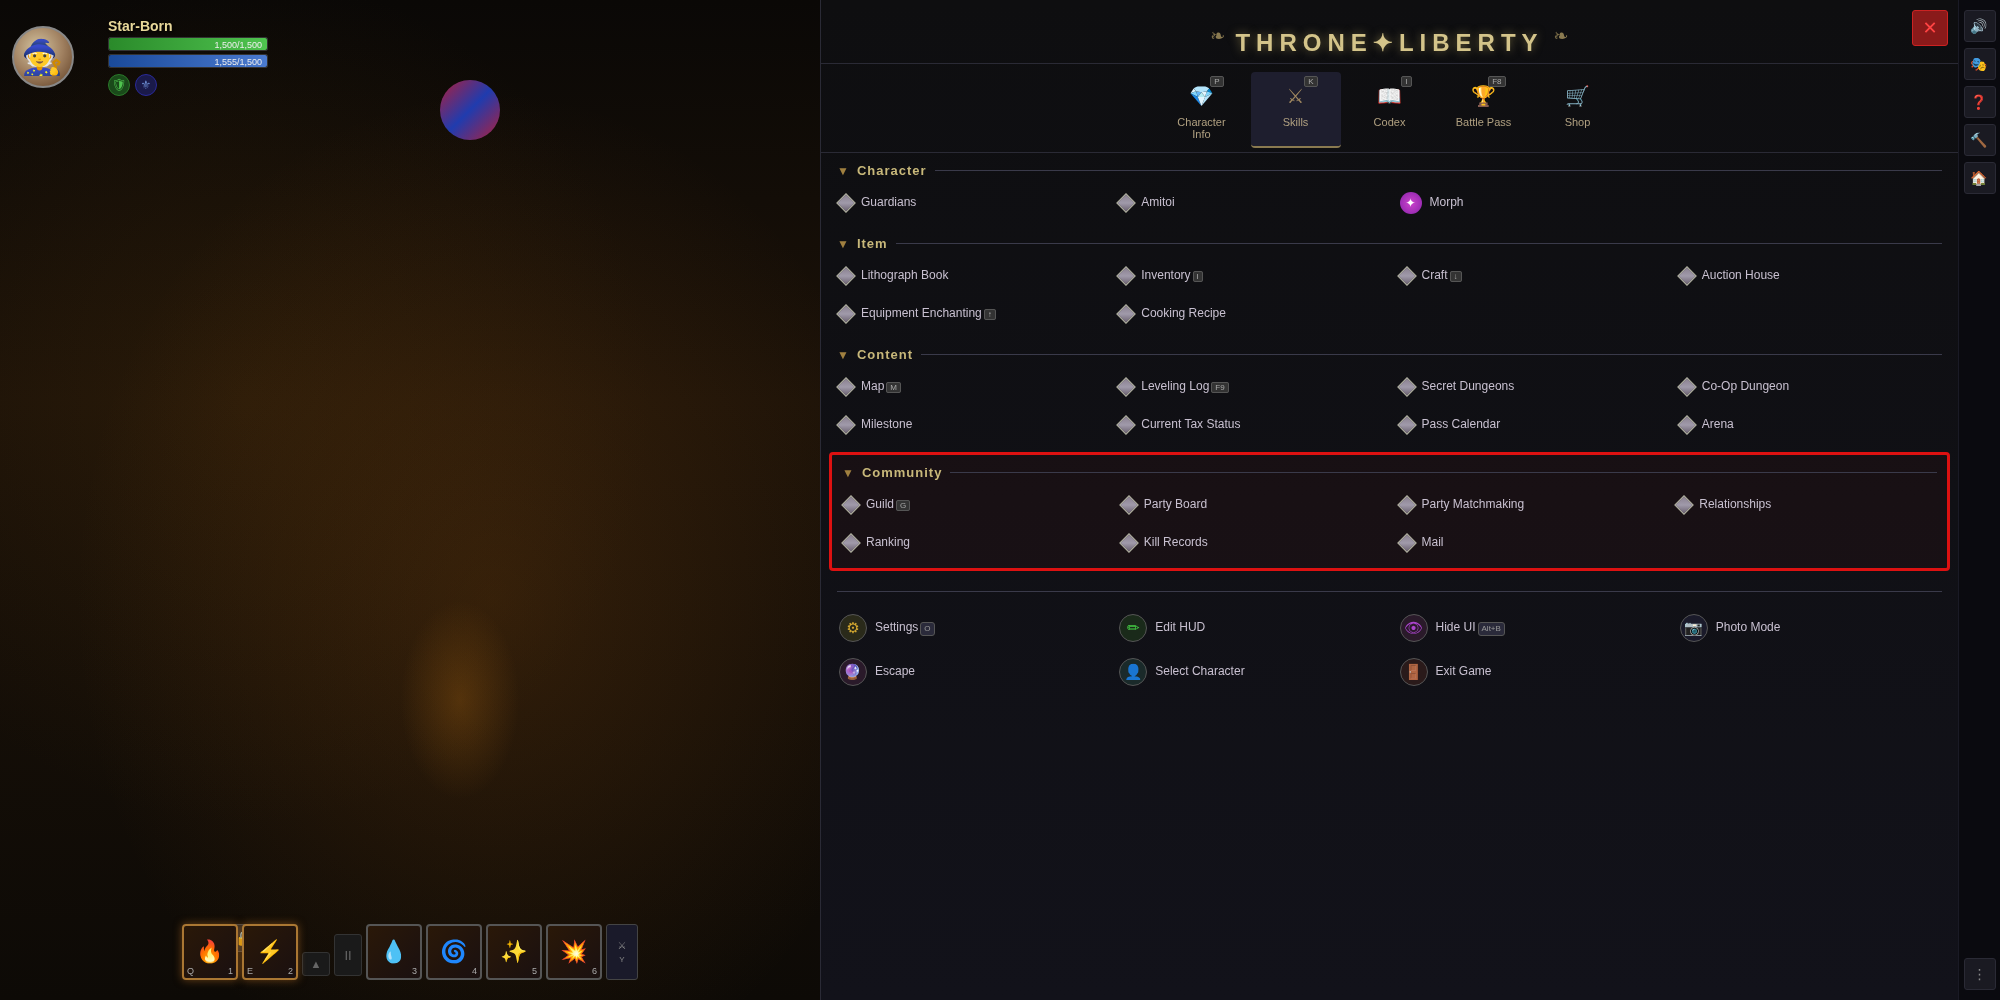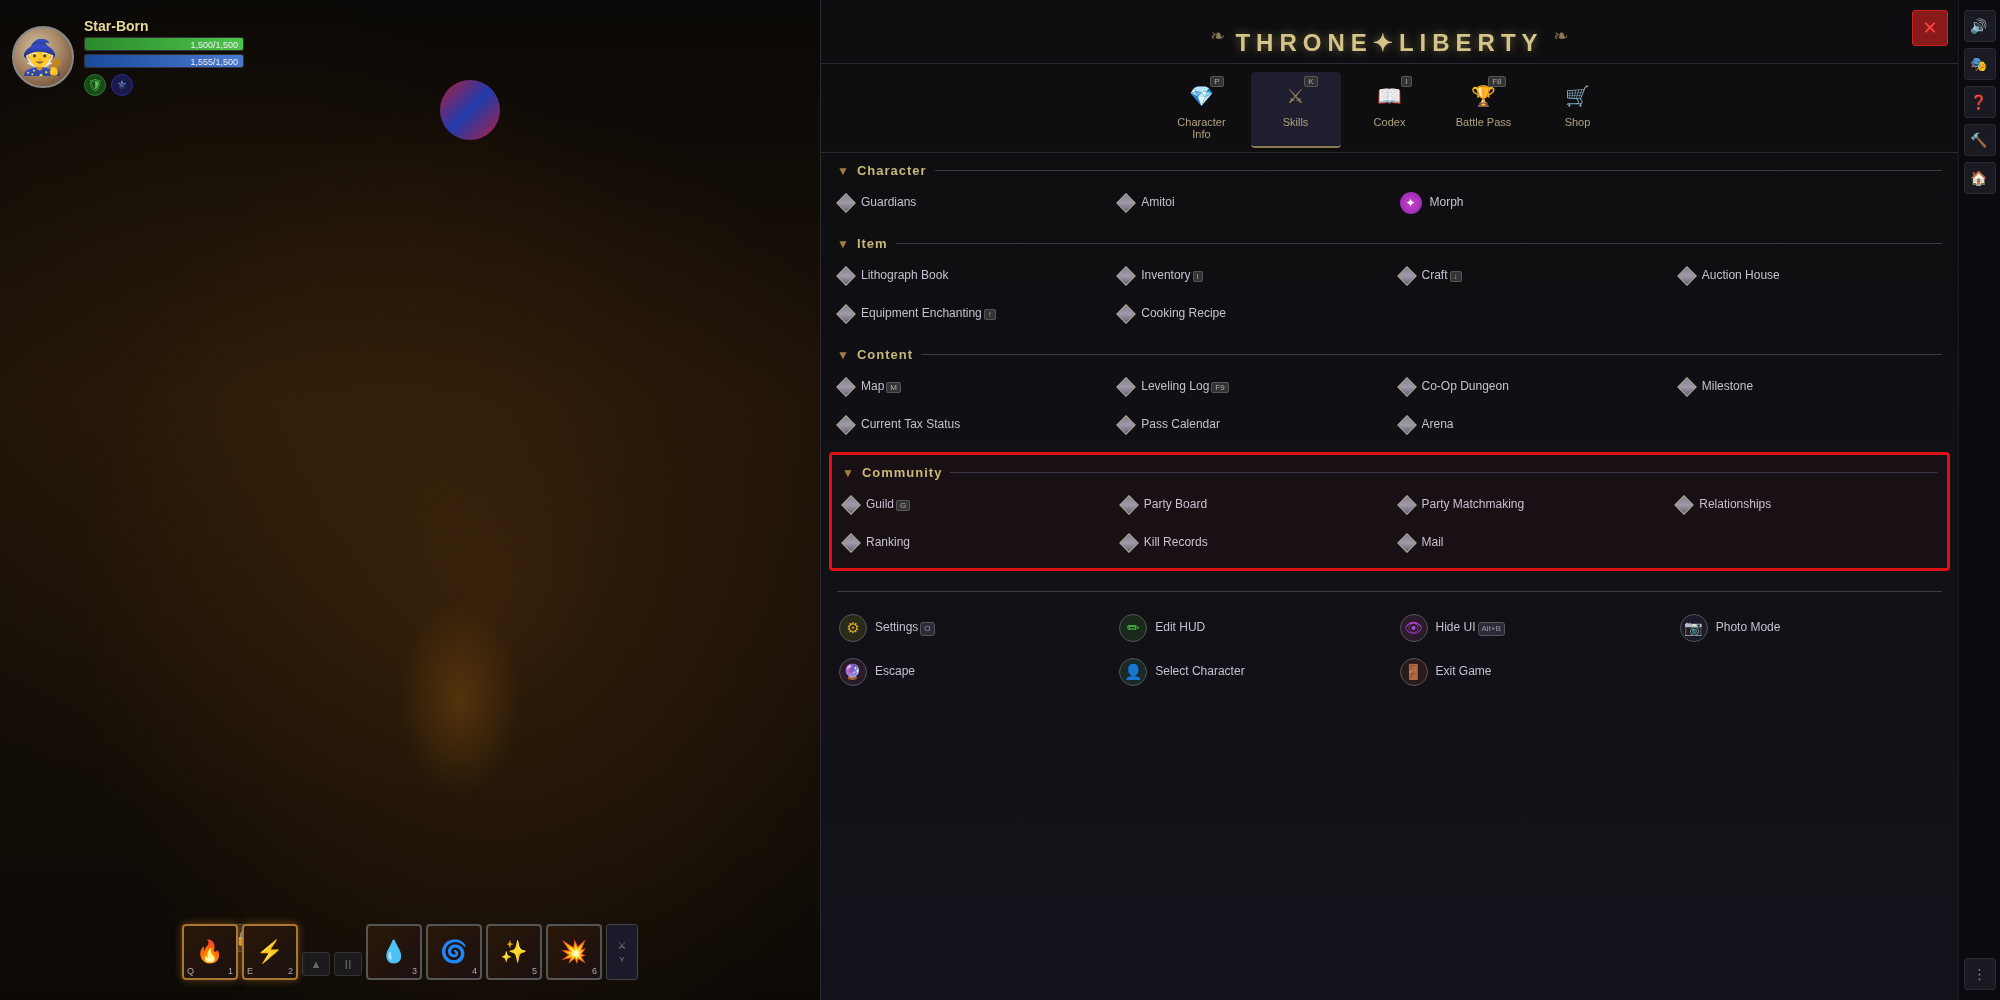--- a/index.html
+++ b/index.html
@@ -49,20 +49,21 @@
       display: flex;
       align-items: center;
       justify-content: center;
       color: #ccc;
       font-size: 28px;
     }
     .hud-info {
       display: flex;
       flex-direction: column;
       gap: 3px;
+      margin-left: 24px;
     }
     .player-name {
       color: #e8d89a;
       font-size: 14px;
       font-weight: bold;
       text-shadow: 1px 1px 3px #000;
     }
     .hp-bar-wrap, .mp-bar-wrap {
       width: 160px;
       height: 14px;
@@ -460,21 +461,21 @@
     <div class="lock-icon">🔒</div>
     <div class="skill-slot active">
       🔥<span class="skill-key">Q</span>
       <span class="skill-num">1</span>
     </div>
     <div class="skill-slot active">
       ⚡<span class="skill-key">E</span>
       <span class="skill-num">2</span>
     </div>
     <div style="width:28px;height:24px;background:#1a1a1a;border:1px solid #333;border-radius:3px;display:flex;align-items:center;justify-content:center;color:#666;font-size:11px;margin-bottom:4px;align-self:flex-end;">▲</div>
-    <div style="width:28px;height:24px;background:#1a1a1a;border:1px solid #333;border-radius:3px;display:flex;align-items:center;justify-content:center;color:#666;font-size:13px;margin-bottom:4px;align-self:flex-end;">II</div>
+    <div style="width:28px;height:42px;background:#1a1a1a;border:1px solid #333;border-radius:3px;display:flex;align-items:center;justify-content:center;color:#666;font-size:13px;margin-bottom:4px;align-self:flex-end;">II</div>
     <div class="skill-slot">
       💧<span class="skill-num">3</span>
     </div>
     <div class="skill-slot">
       🌀<span class="skill-num">4</span>
     </div>
     <div class="skill-slot">
       ✨<span class="skill-num">5</span>
     </div>
     <div class="skill-slot">
@@ -588,20 +589,24 @@
     <div class="section-line"></div>
   </div>
   <div class="menu-grid">
     <div class="menu-item">
       <div class="diamond-icon"></div>
       <span class="menu-item-label">Map<span class="menu-item-badge">M</span></span>
     </div>
     <div class="menu-item">
       <div class="diamond-icon"></div>
       <span class="menu-item-label">Leveling Log<span class="menu-item-badge">F9</span></span>
+    </div>
+    <div class="menu-item">
+      <div class="diamond-icon"></div>
+      <span class="menu-item-label">Secret Dungeons</span>
     </div>
     <div class="menu-item">
       <div class="diamond-icon"></div>
       <span class="menu-item-label">Co-Op Dungeon</span>
     </div>
     <div class="menu-item">
       <div class="diamond-icon"></div>
       <span class="menu-item-label">Milestone</span>
     </div>
     <div class="menu-item">

